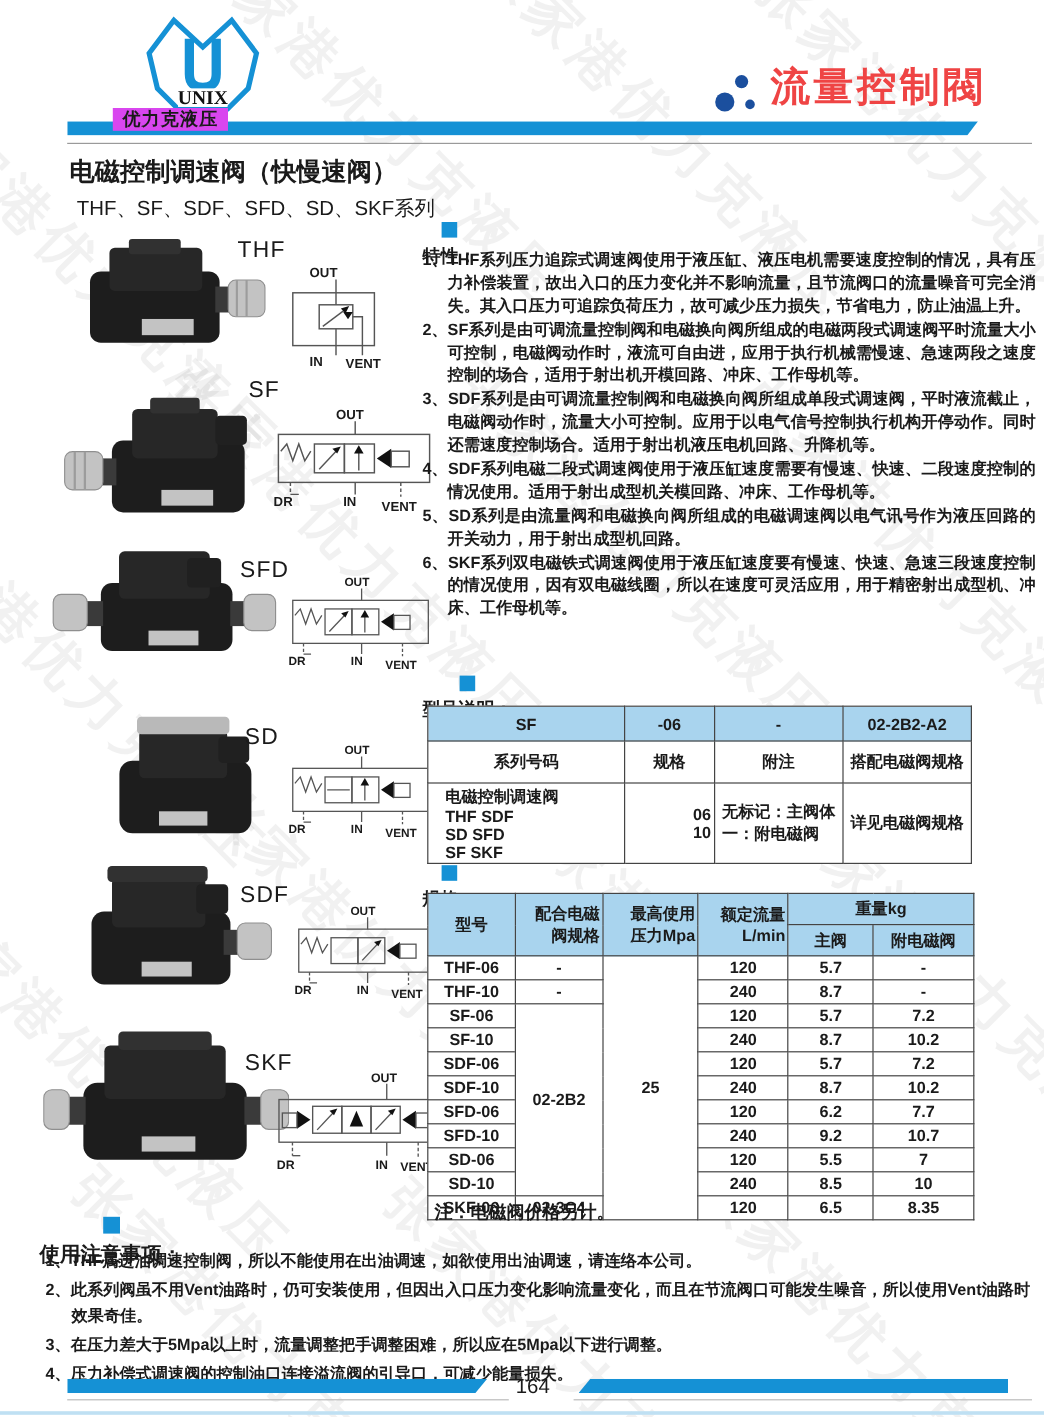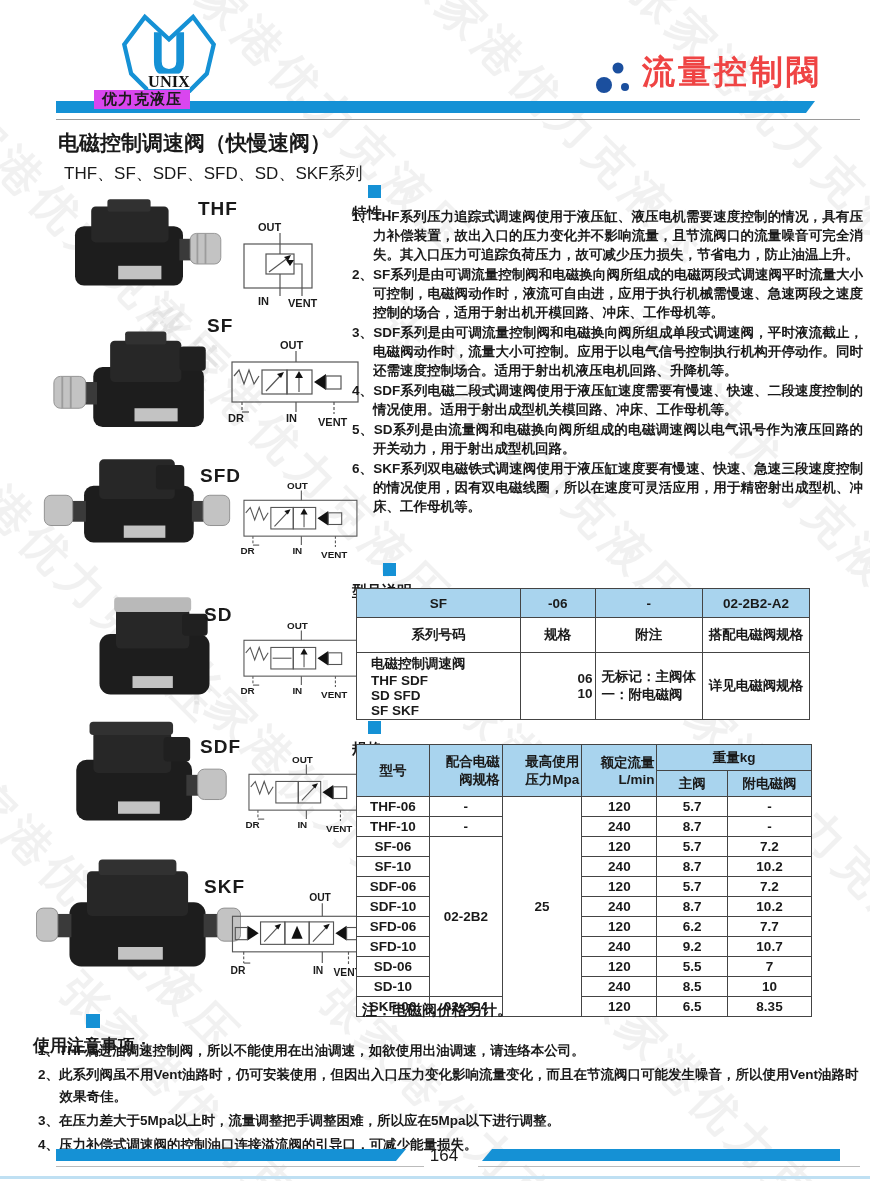--- a/index.html
+++ b/index.html
@@ -58,21 +58,21 @@
   .spec-table th{font-weight:bold;height:23px;}
   .spec-table td{height:17px;font-weight:bold;}
   .note-line{position:absolute;left:362px;top:1001px;font-size:15px;font-weight:bold;z-index:2;}
   
   .usage-body{
     position:absolute;left:38px;top:1040px;width:824px;z-index:2;
     font-size:13.5px;line-height:22px;font-weight:bold;
   }
   .usage-item{text-indent:-1.6em;padding-left:1.6em;margin:0 0 2px 0;}
   
-  .prod-label{position:absolute;font-size:19px;font-weight:bold;letter-spacing:1px;z-index:2;}
+  .prod-label{position:absolute;font-size:19px;font-weight:normal;letter-spacing:1px;z-index:2;}
   .photo,.diagram{position:absolute;z-index:2;}
   .dlab{font-family:"Liberation Sans",sans-serif;font-size:11px;font-weight:bold;fill:#1a1a1a;}
   .dln{stroke:#555;stroke-width:1.2;fill:none;}
   .dsh{stroke:#555;stroke-width:1.2;fill:none;stroke-dasharray:3,2;}
   .dfill{fill:#111;stroke:none;}
   
   .foot-bar{position:absolute;height:12px;background:#1591d5;z-index:2;}
   .foot-bar.l{left:56px;top:1149px;width:350px;clip-path:polygon(0 0,100% 0,calc(100% - 10px) 100%,0 100%);}
   .foot-bar.r{left:482px;top:1149px;width:358px;clip-path:polygon(10px 0,100% 0,100% 100%,0 100%);}
   .foot-line{position:absolute;top:1166px;height:1px;background:#bbb;z-index:2;}

